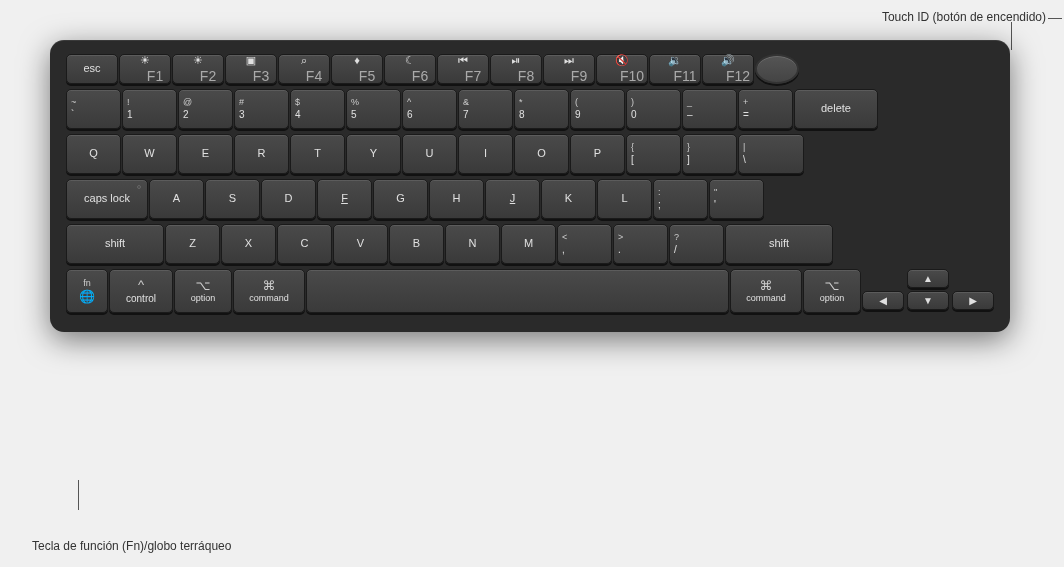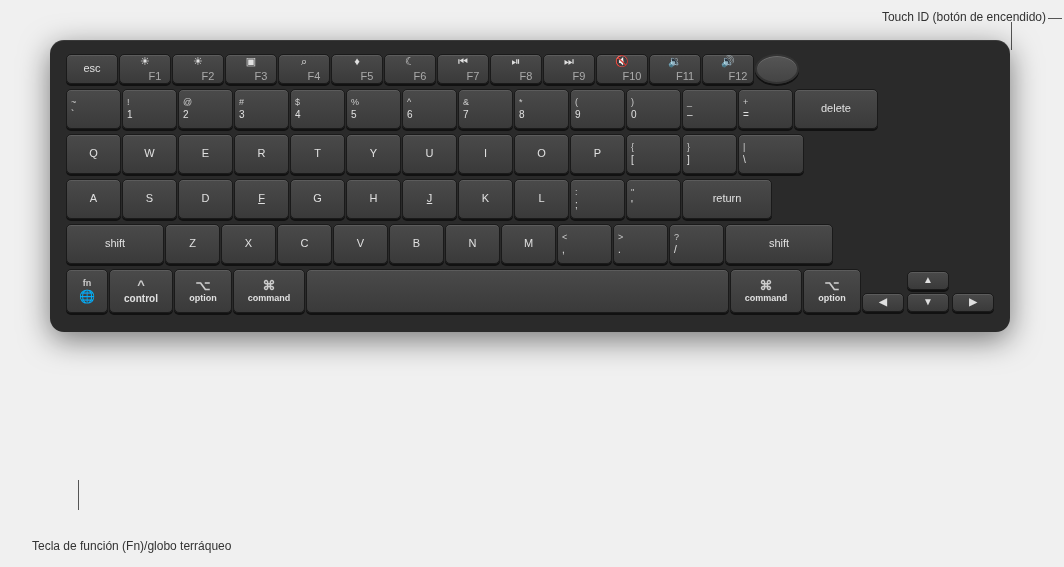--- a/index.html
+++ b/index.html
@@ -50,21 +50,21 @@
       text-align: center;
       line-height: 1.2;
     }
 
     .key .main-label {
       font-size: 11px;
       font-weight: 500;
     }
 
     .key .sub-label {
-      font-size: 11px;
+      font-size: 14px;
       color: #aaa;
       margin-top: 1px;
       margin-left: 20px;
     }
 
     
     .fn-key { width: 52px; height: 30px; min-height: 30px; }
 
     
     .esc-key { width: 52px; }
@@ -373,20 +373,24 @@
     </div>
     <div class="key backslash-key">
       <div class="two-level">
           <span>|</span>
           <span>\</span>
         </div>
     </div>
   </div>
 
   <div class="keyboard-row">
+    <div class="key caps-key">
+      <span class="main-label">caps lock</span>
+      <div class="caps-indicator"></div>
+    </div>
     <div class="key letter-key">
         <span class="main-label">A</span>
       </div>
     <div class="key letter-key">
         <span class="main-label">S</span>
       </div>
     <div class="key letter-key">
         <span class="main-label">D</span>
       </div>
     <div class="key letter-key">
@@ -412,23 +416,20 @@
           <span>:</span>
           <span>;</span>
         </div>
     </div>
     <div class="key num-key">
       <div class="two-level">
           <span>"</span>
           <span>'</span>
         </div>
     </div>
-    <div class="key return-key">
-        <span class="main-label">return</span>
-      </div>
   </div>
 
   <div class="keyboard-row">
     <div class="key shift-key-l">
         <span class="main-label">shift</span>
       </div>
     <div class="key letter-key">
         <span class="main-label">Z</span>
       </div>
     <div class="key letter-key">
@@ -465,21 +466,21 @@
       <div class="two-level">
           <span>?</span>
           <span>/</span>
         </div>
     </div>
     <div class="key shift-key-r">
         <span class="main-label">shift</span>
       </div>
   </div>
 
-  <div class="keyboard-row" style="align-items: center; font-weight: bold;">
+  <div class="keyboard-row" style="align-items: flex-start;">
     <div class="key fn-bottom" style="min-height:44px;">
       <span style="font-size:9px; color:#ccc;">fn</span>
       <span style="font-size:13px;">🌐</span>
     </div>
     <div class="key control-key" style="min-height:44px;">
       <span style="font-size:13px; color:#ccc;">^</span>
       <span style="font-size:10px;">control</span>
     </div>
     <div class="key option-key" style="min-height:44px;">
       <span style="font-size:13px; color:#ccc;">⌥</span>

